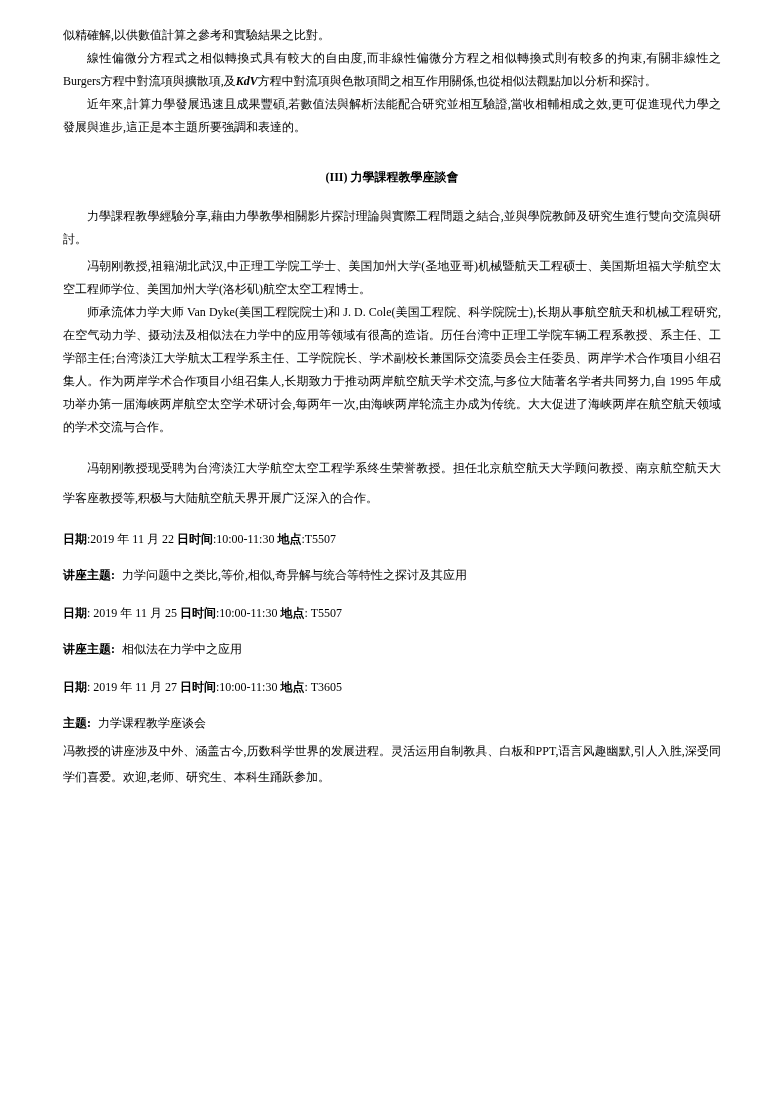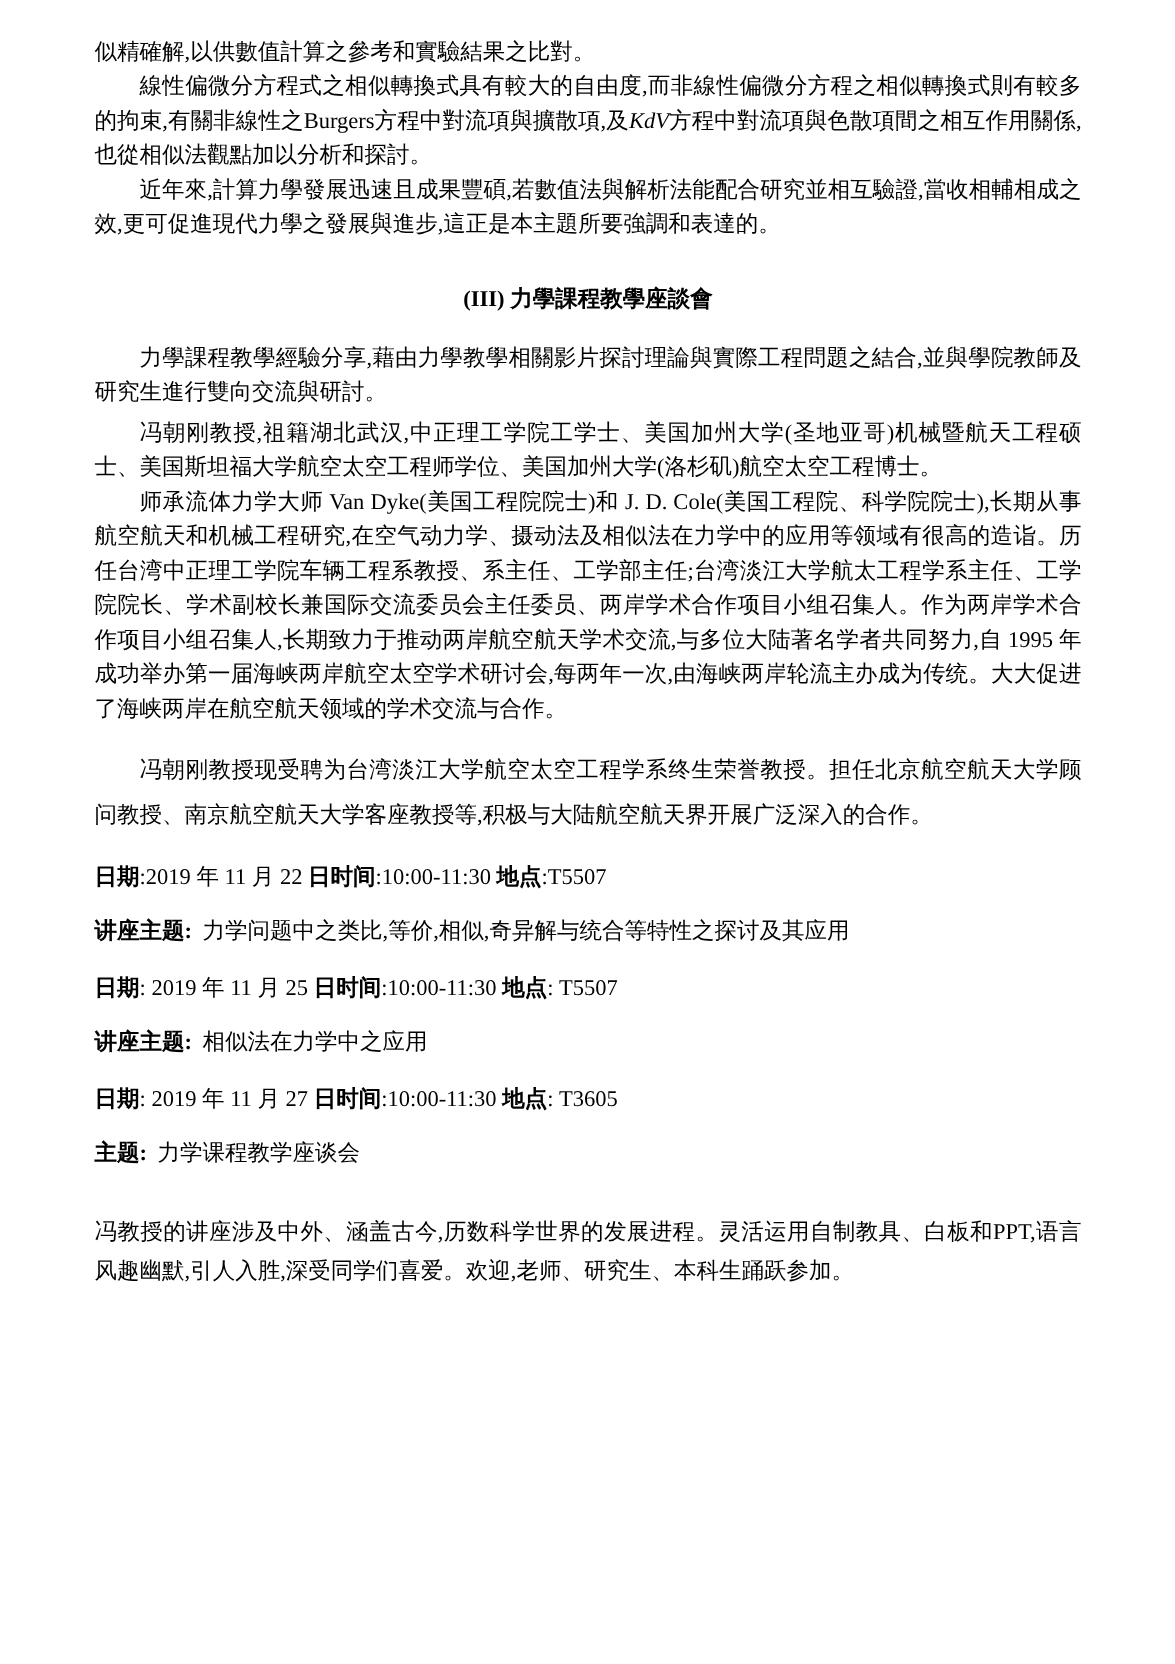--- a/index.html
+++ b/index.html
@@ -6,45 +6,45 @@
   body {
     width:783px; height:1109px;
     font-family:"Liberation Serif", serif;
     color:#000000;
     overflow:hidden;
   }
   .page {
     box-sizing:border-box;
     width:783px; height:1109px;
     padding:24px 62px 0 63px;
-    font-size:15px;
+    font-size:12px;
     line-height:23px;
     text-align:justify;
   }
   p { margin:0; }
   .para { text-indent:2em; }
   .no-indent { text-indent:0; }
   .heading {
     font-weight:bold;
     text-indent:0;
     text-align:center;
   }
   .heading-iii { margin-top:27px; }
   .para-course { margin-top:16px; }
   .heading-speaker { margin-top:24px; }
   .para-bio1 { margin-top:4px; }
   .para-bio3 { margin-top:14px; line-height:30px; }
-  .kdv { font-weight:normal; font-style:italic; }
+  .kdv { font-weight:bold; font-style:italic; }
   .latin { font-family:"Liberation Serif", serif; }
   .event-line { text-indent:0; text-align:left; margin-top:15px; }
   .event-line .lbl { font-weight:bold; }
   .topic-line { text-indent:0; text-align:left; margin-top:13px; }
   .topic-line .lbl { font-weight:bold; }
   .topic-line .val { margin-left:7px; }
-  .closing { text-indent:0; margin-top:28px; line-height:26px;font-family:Liberation Serif, serif; }
+  .closing { text-indent:0; margin-top:3px; line-height:26px;font-family:Liberation Serif, serif; }
 </style>
 </head>
 <body>
 
 <div class="page">
 
   <p class="para no-indent">似精確解,以供數值計算之參考和實驗結果之比對。</p>
 
   <p class="para"><span>線性偏微分方程式之相似轉換式具有較大的自由度,而非線性偏微分方程之相似轉換式則有較多的拘束,有關非線性之</span><span class="latin">Burgers</span><span>方程中對流項與擴散項,及</span><span class="kdv">KdV</span><span>方程中對流項與色散項間之相互作用關係,也從相似法觀點加以分析和探討。</span></p>
 

